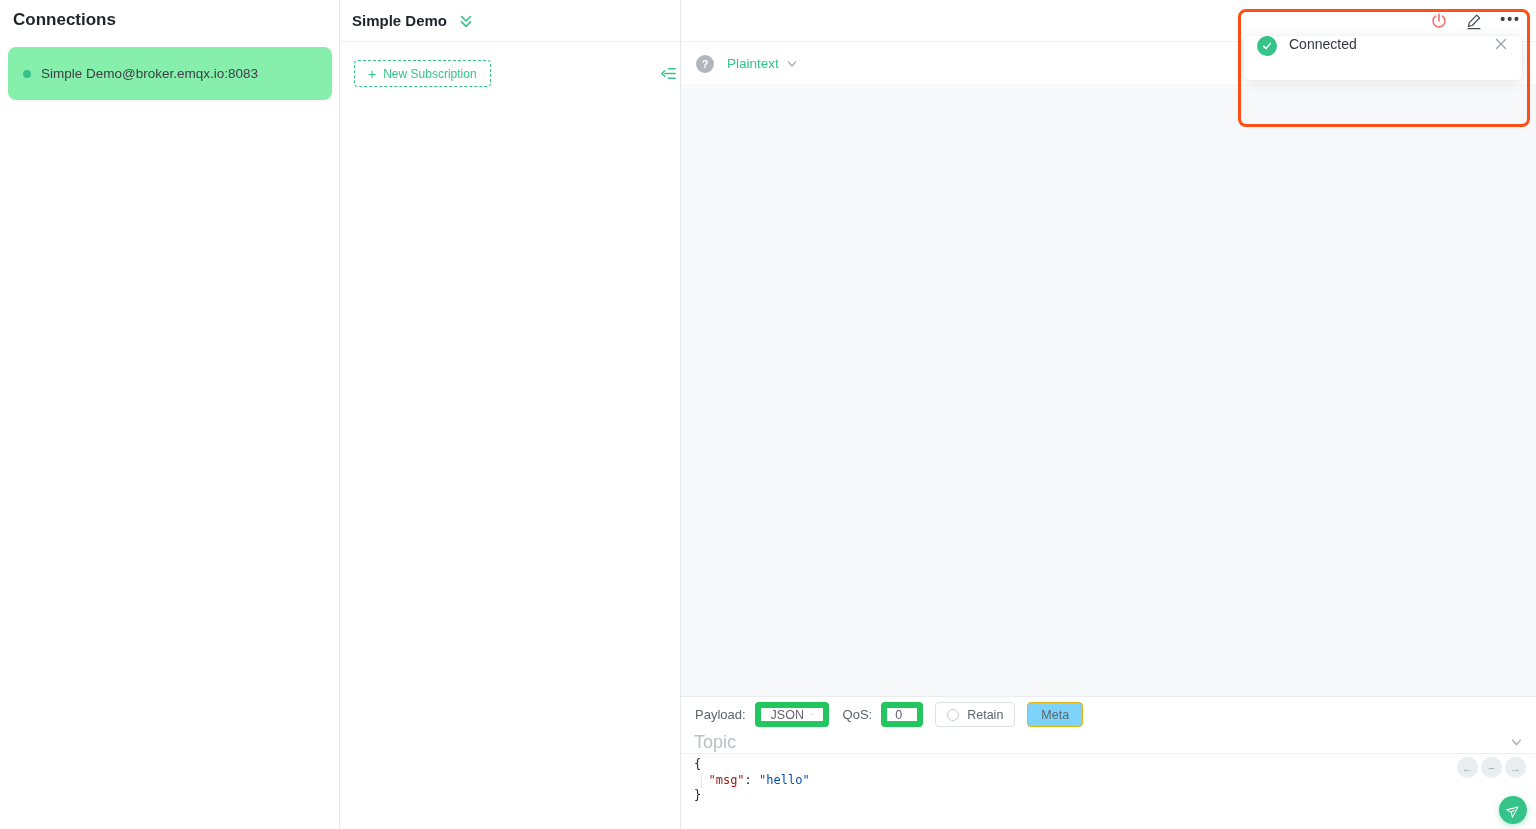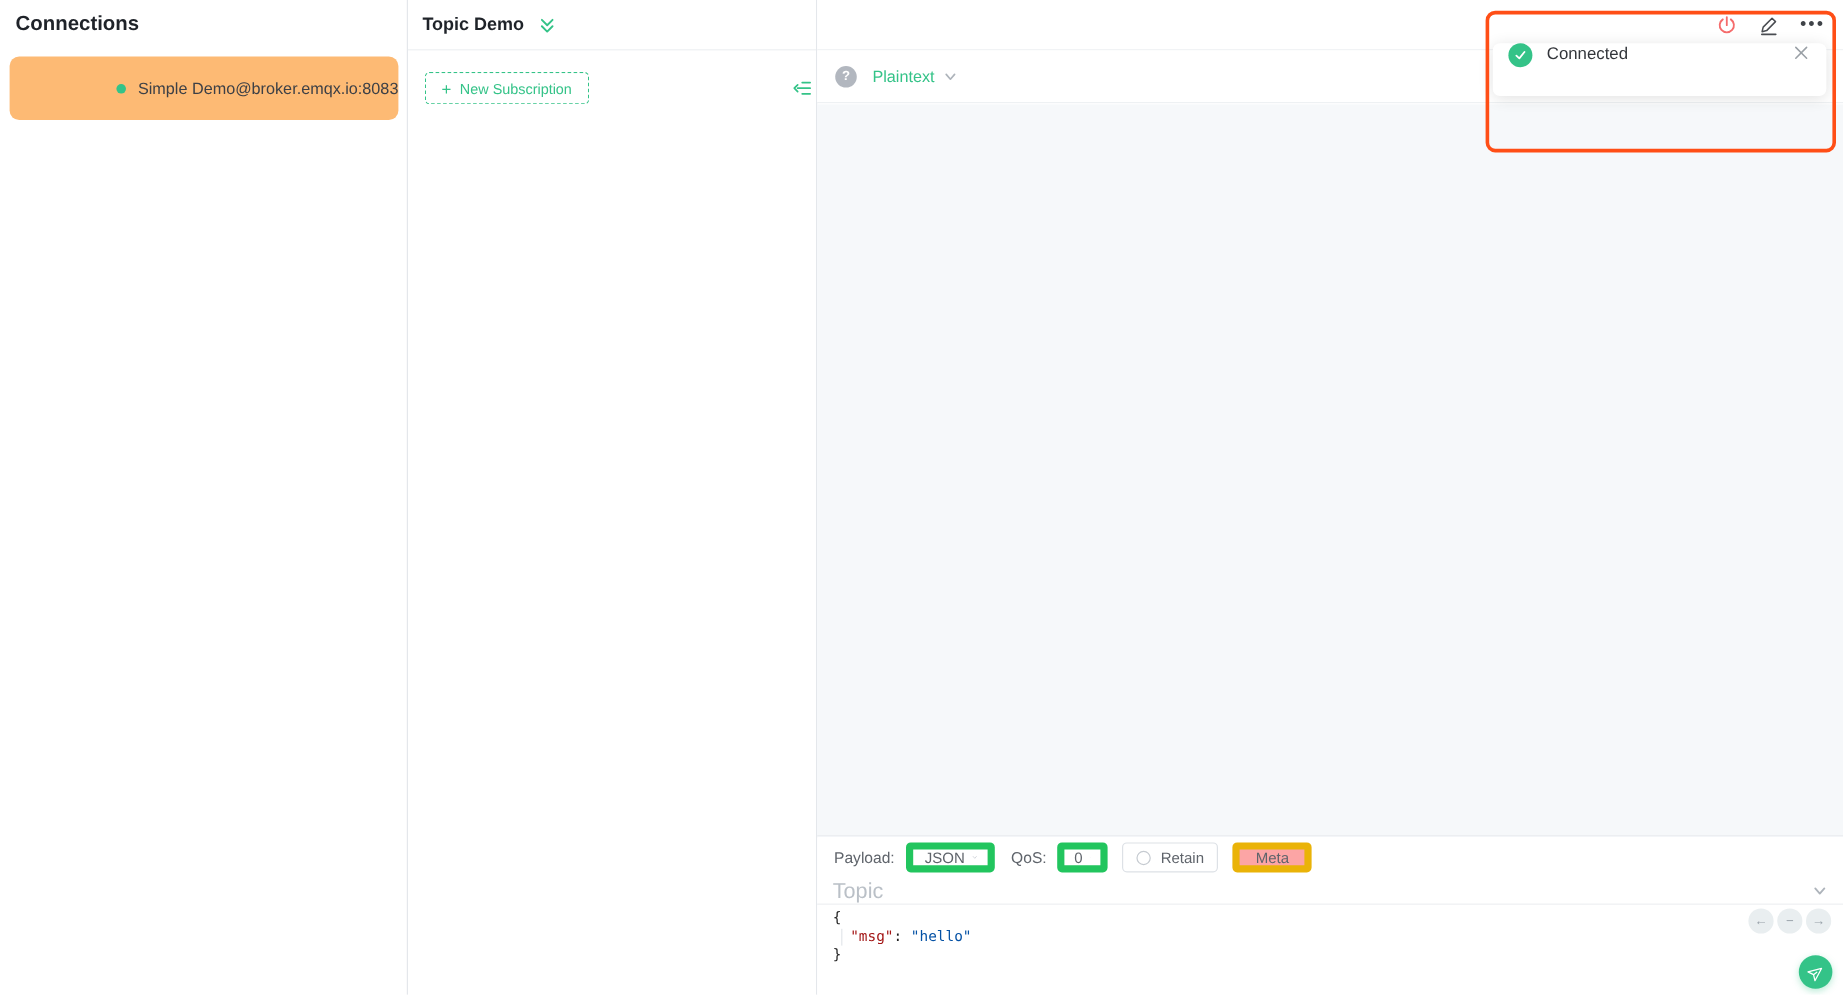--- a/index.html
+++ b/index.html
@@ -16,22 +16,22 @@
   .sidebar {
     position: absolute; left: 0; top: 0; width: 340px; height: 829px;
     background: #ffffff; border-right: 1px solid #e4e7eb;
   }
   .sidebar-title {
     position: absolute; left: 13px; top: 10px;
     font-size: 17px; font-weight: 700; color: #1f2329;
   }
   .connection-item {
     position: absolute; left: 8px; top: 47px; width: 324px; height: 53px;
-    background: #fdba74; border-radius: 8px;
-    display: flex; align-items: center; padding-left: 15px; cursor: pointer; justify-content: flex-end;
+    background: #86efac; border-radius: 8px;
+    display: flex; align-items: center; padding-left: 15px; cursor: pointer;
   }
   .conn-dot { width: 8px; height: 8px; border-radius: 50%; background: #34c388; margin-right: 10px; flex: none; }
   .conn-label { font-size: 13.5px; color: #3d4046; }
 
   
   .subs-panel {
     position: absolute; left: 340px; top: 0; width: 341px; height: 829px;
     background: #ffffff; border-right: 1px solid #e4e7eb;
   }
   .subs-header {
@@ -88,21 +88,21 @@
   .select-box.json { width: 74px; }
   .select-box.qos { width: 42px; padding-left: 8px; }
   .select-value { font-size: 12.5px; color: #5f646b; }
   .retain-box {
     height: 25px; border: 1px solid #dde1e6; border-radius: 4px; background: #fff;
     display: inline-flex; align-items: center; gap: 8px; padding: 0 11px; cursor: pointer; margin-left: 3px;
   }
   .radio-circle { width: 12px; height: 12px; border-radius: 50%; border: 1px solid #c6cbd1; background: #fff; }
   .retain-label { font-size: 12.5px; color: #5f646b; }
   .meta-btn {
-    height: 25px; border: 6px solid #eab308; border-radius: 4px; background: #fca5a5;
+    height: 25px; border: 1px solid #eab308; border-radius: 4px; background: #7dd3fc;
     display: inline-flex; align-items: center; padding: 0 13px;
     font-size: 12.5px; color: #5f646b; cursor: pointer; margin-left: 3px;
   }
 
   .topic-row {
     position: absolute; left: 0; top: 731px; width: 855px; height: 23px; background: #fff;
     display: flex; align-items: center; padding: 0 13px;
     border-bottom: 1px solid #ebeef1;
   }
   .topic-input {
@@ -159,21 +159,21 @@
 <div class="sidebar">
   <div class="sidebar-title">Connections</div>
   <div class="connection-item">
     <span class="conn-dot"></span>
     <span class="conn-label">Simple Demo@broker.emqx.io:8083</span>
   </div>
 </div>
 
 <div class="subs-panel">
   <div class="subs-header">
-    <span class="subs-title">Topic Demo</span>
+    <span class="subs-title">Simple Demo</span>
     <span class="dbl-chevron">
       <svg width="16" height="16" viewBox="0 0 18 18" fill="none">
         <polyline points="4,4 9,9 14,4" stroke="#34c388" stroke-width="1.8" stroke-linecap="round" stroke-linejoin="round"></polyline>
         <polyline points="4,10 9,15 14,10" stroke="#34c388" stroke-width="1.8" stroke-linecap="round" stroke-linejoin="round"></polyline>
       </svg>
     </span>
   </div>
   <div class="new-sub-btn">
     <span class="plus-glyph">+</span>
     <span>New Subscription</span>

